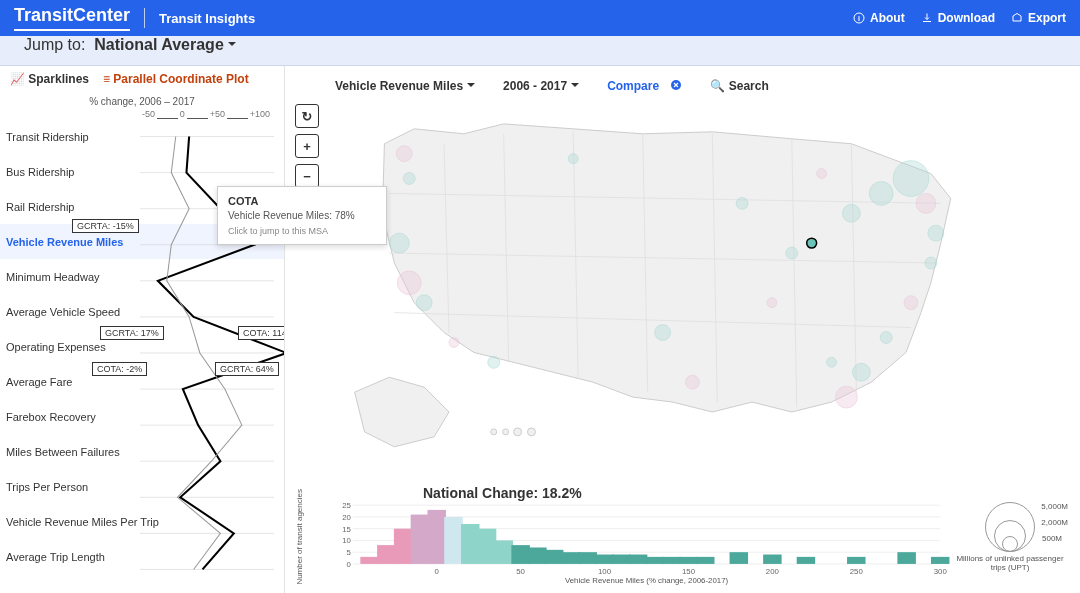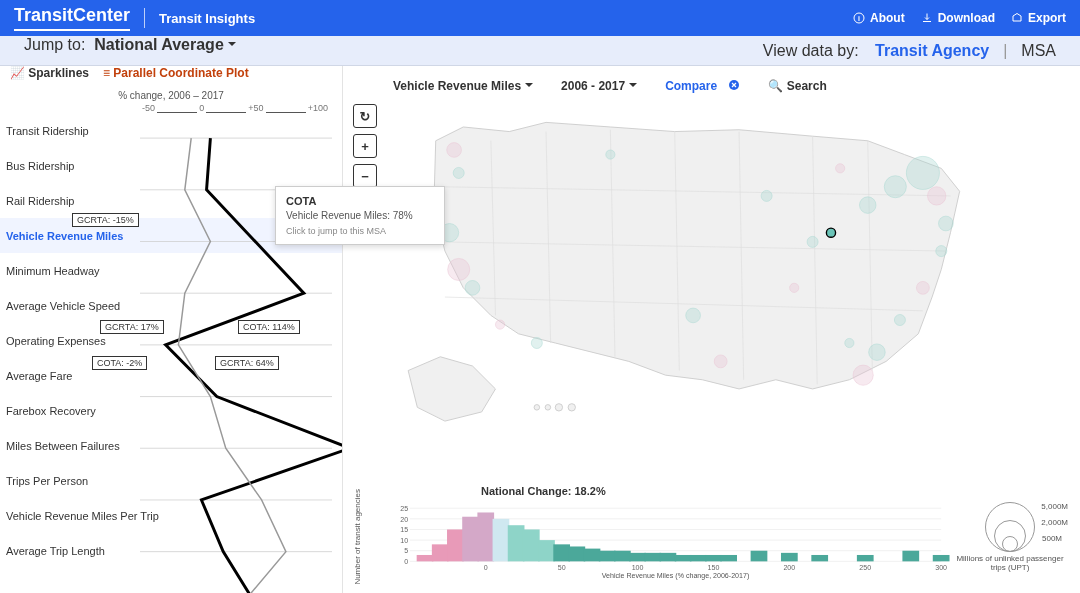--- a/index.html
+++ b/index.html
@@ -8,21 +8,21 @@
 .brand{font-weight:700;font-size:18px;border-bottom:2px solid #fff;padding-bottom:3px}
 .divider{width:1px;height:20px;background:#fff;margin:0 14px;opacity:.7}
 .subtitle{font-weight:700;font-size:13px}
 .top-right{margin-left:auto;display:flex;gap:16px;font-size:12px;font-weight:600}
 .top-right span{display:flex;align-items:center;gap:5px;cursor:pointer}
 .subbar{height:30px;background:#e7edfb;border-bottom:1px solid #d0d7e6;display:flex;padding:0 24px;font-size:16px}
 .subbar .sep{margin:0 8px;color:#999}
 .subbar-right{margin-left:auto;display:flex;align-items:center;gap:6px}
 .link-blue{color:#2563eb;font-weight:600;cursor:pointer}
 .main{display:flex;height:calc(100% - 66px)}
-.left{width:343px;border-right:1px solid #e3e3e3;padding:0 0 0 0;display:flex;flex-direction:column}
+.left{width:285px;border-right:1px solid #e3e3e3;padding:6px 0 0 0;display:flex;flex-direction:column}
 .view-toggle{display:flex;gap:14px;padding:0 10px 8px;font-size:12px;font-weight:600}
 .view-toggle .active{color:#c2410c}
 .pcp-header{font-size:10px;text-align:center;color:#555;margin:2px 0}
 .pcp-axis-labels{display:flex;font-size:9px;color:#777;justify-content:space-between;padding:0 12px 0 140px;position:relative}
 .pcp-axis-labels::before{content:"";position:absolute;left:140px;right:12px;top:9px;border-top:1px solid #555}
 .pcp-axis-labels span{background:#fff;padding:0 2px;z-index:1}
 .pcp{position:relative;flex:1;overflow:hidden}
 .metric-row{height:35px;display:flex;align-items:center;font-size:11px;padding-left:6px;position:relative;cursor:pointer}
 .metric-row.sel{color:#2563eb;font-weight:600;background:#f0f4ff}
 .pcp-svg{position:absolute;left:140px;top:0;right:10px;bottom:0;pointer-events:none}
@@ -35,21 +35,21 @@
 .map-btn{width:24px;height:24px;border:1px solid #333;background:#fff;border-radius:3px;display:flex;align-items:center;justify-content:center;font-weight:700;cursor:pointer;font-size:13px}
 .map-svg{position:absolute;inset:0}
 .tooltip{position:absolute;left:-68px;top:120px;width:170px;background:#fff;border:1px solid #ccc;box-shadow:0 2px 6px rgba(0,0,0,.15);padding:8px 10px;font-size:10px;z-index:20}
 .tooltip .t1{font-weight:700;font-size:11px;margin-bottom:3px}
 .tooltip .t2{color:#555;margin-bottom:5px}
 .tooltip .t3{color:#888;font-size:9px}
 .histo{height:100px;display:flex;margin-top:4px}
 .histo-y{width:48px;font-size:8px;color:#555;display:flex;align-items:center;text-align:center}
 .histo-y span{writing-mode:vertical-rl;transform:rotate(180deg)}
 .histo-chart{flex:1;position:relative}
-.histo-title{position:absolute;top:-2px;left:80px;font-size:11px;font-weight:600}
+.histo-title{position:absolute;top:-2px;left:80px;font-size:14px;font-weight:600}
 .histo-svg{width:100%;height:100%}
 .legend-circ{width:120px;font-size:8px;color:#555;display:flex;flex-direction:column;align-items:center;justify-content:center}
 .circle-stack{position:relative;width:60px;height:50px}
 .circle-stack div{position:absolute;border:1px solid #999;border-radius:50%;left:50%;transform:translateX(-50%);bottom:0}
 .caret::after{content:"";display:inline-block;border:4px solid transparent;border-top-color:currentColor;margin-left:4px;vertical-align:middle}
 svg{overflow:visible}
 .dot{fill-opacity:.35;stroke-width:.5}
 </style>
 </head>
 <body>
@@ -77,26 +77,20 @@
           <path d="M4 8l8-5 8 5v10H4z" stroke="#fff" stroke-width="2" fill="none"></path>
         </svg>
         <span>Export</span>
       </span>
   </div>
 </div>
 
 <div class="subbar">
   <span>Jump to:</span>&nbsp;&nbsp;
   <span class="caret" style="font-weight:600">National Average</span>
-  <div class="subbar-right">
-    <span>View data by:</span>&nbsp;
-    <span class="link-blue">Transit Agency</span>
-    <span class="sep">|</span>
-    <span>MSA</span>
-  </div>
 </div>
 
 <div class="main">
   <div class="left">
     <div class="view-toggle">
       <span>📈&nbsp;<span>Sparklines</span></span>
       <span class="active">≡&nbsp;<span>Parallel Coordinate Plot</span></span>
     </div>
     <div class="pcp-header">% change, 2006 – 2017</div>
     <div class="pcp-axis-labels">

